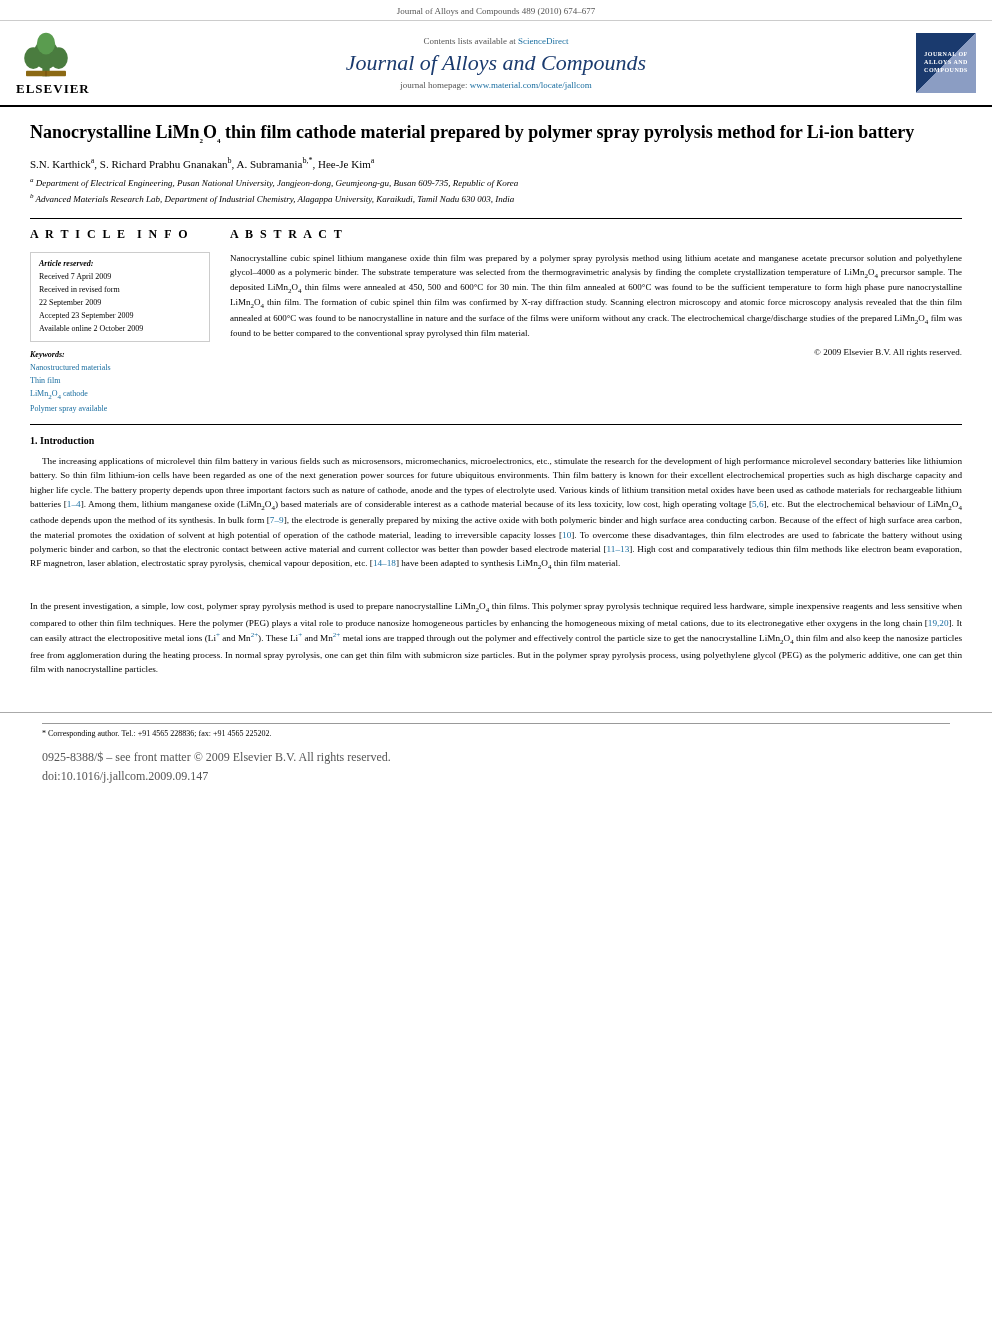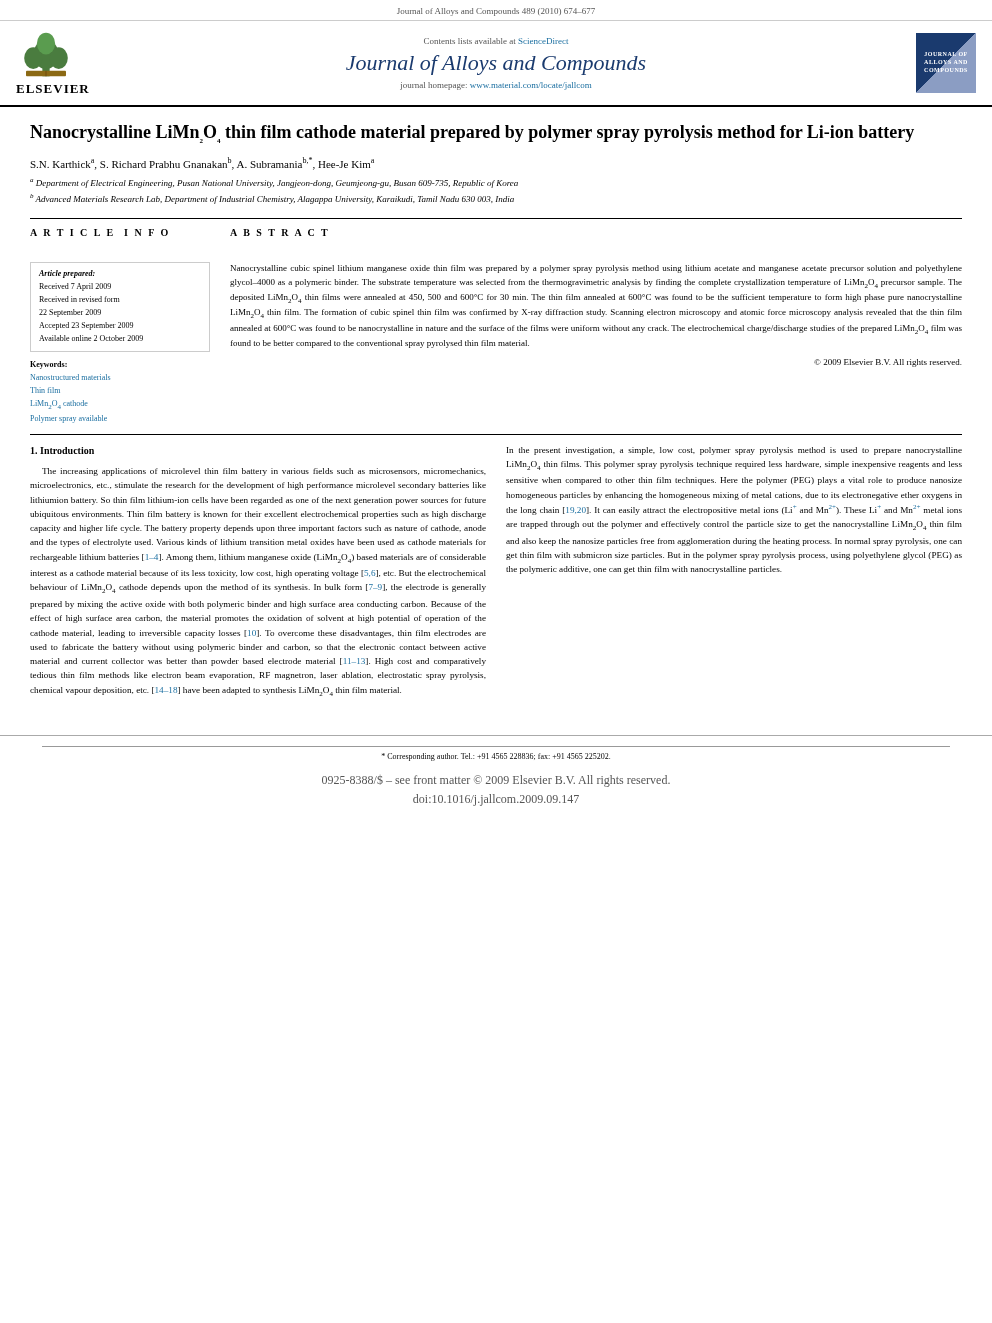--- a/index.html
+++ b/index.html
@@ -175,25 +175,25 @@
       width: 180px;
       flex-shrink: 0;
     }
 
     .col-right {
       flex: 1;
     }
 
     
     .section-label {
-      font-size: 10px;
+      font-size: 12px;
       font-weight: bold;
       letter-spacing: 2px;
       color: #000;
-      margin-bottom: 24px;
+      margin-bottom: 10px;
       text-transform: uppercase;
     }
 
     .article-info-box {
       border: 1px solid #ccc;
       padding: 6px 8px;
       margin-bottom: 8px;
     }
 
     .info-label {
@@ -209,20 +209,21 @@
       color: #000;
       line-height: 1.6;
     }
 
     .keywords-section {
       margin-top: 8px;
     }
 
     .keywords-label {
       font-size: 8px;
+      font-style: italic;
       font-weight: bold;
       margin-bottom: 3px;
     }
 
     .keywords-list {
       font-size: 8px;
       line-height: 1.6;
       color: #1a6ea0;
     }
 
@@ -243,20 +244,21 @@
       text-align: right;
       margin-top: 6px;
       color: #000;
     }
 
     
     .body-two-col {
       display: flex;
       gap: 20px;
       margin-top: 4px;
+      flex-direction: column;
     }
 
     .body-col {
       flex: 1;
       font-size: 9.2px;
       line-height: 1.55;
       text-align: justify;
       color: #000;
     }
 
@@ -279,21 +281,20 @@
     .body-col sup {
       font-size: 7px;
       color: #1a6ea0;
     }
 
     
     .footer-area {
       padding: 6px 42px;
       border-top: 1px solid #aaa;
       margin-top: 20px;
-      text-align: center;
     }
 
     .footnote-line {
       font-size: 8px;
       color: #000;
       margin-bottom: 2px;
       line-height: 1.5;
     }
 
     .bottom-bar {
@@ -377,21 +378,21 @@
     </div>
 
     <hr class="divider">
 
     <div class="two-col">
 
       <div class="col-left">
         <div class="section-label">A R T I C L E&nbsp;&nbsp;I N F O</div>
 
         <div class="article-info-box">
-          <div class="info-label">Article prepared:</div>
+          <div class="info-label">Article reserved:</div>
           <div class="info-date">
             <div>Received 7 April 2009</div>
             <div>Received in revised form</div>
             <div>22 September 2009</div>
             <div>Accepted 23 September 2009</div>
             <div>Available online 2 October 2009</div>
           </div>
         </div>
 
         <div class="keywords-section">

